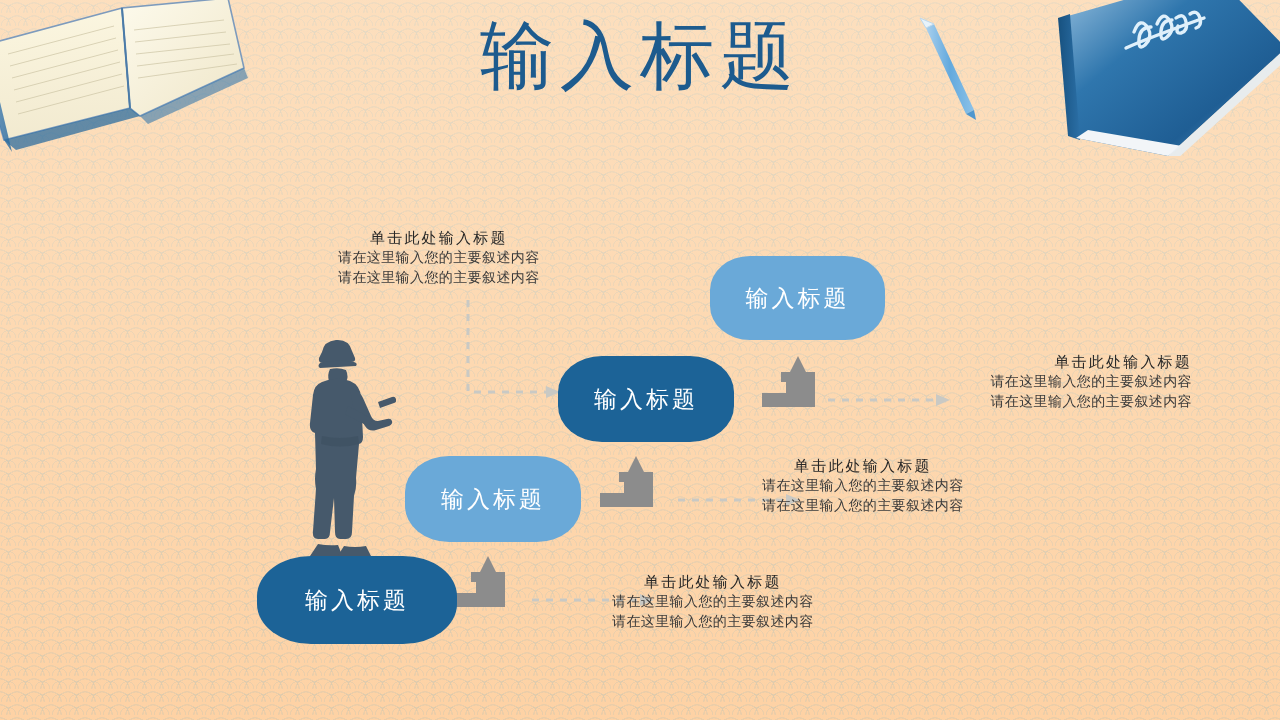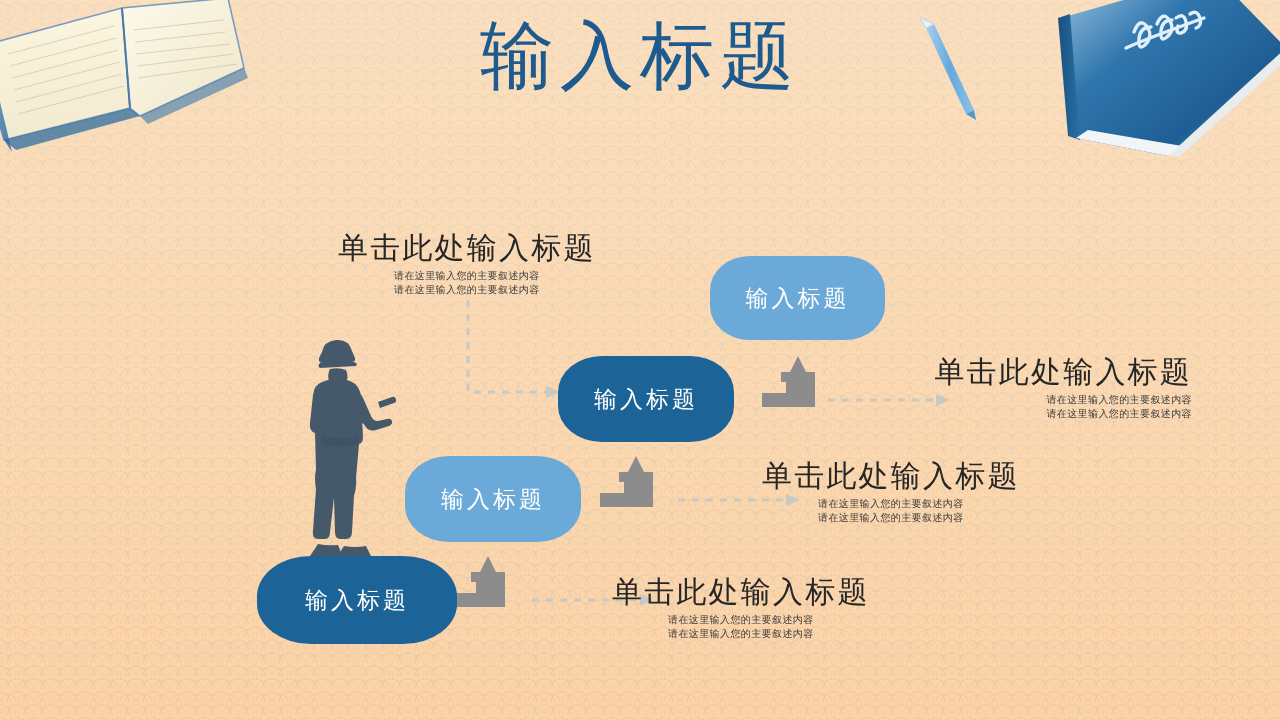--- a/index.html
+++ b/index.html
@@ -79,27 +79,27 @@
   #pill-4{left:257px;top:556px;width:200px;height:88px;border-radius:54px/40px;}
 
   
   .txtblock{
     position:absolute;
     color:#2f2f2f;
     white-space:nowrap;
     font-family:"DejaVu Sans","Liberation Sans",sans-serif;
   }
   .txtblock .t-head{
-    font-size:30px;
+    font-size:15px;
     letter-spacing:2.2px;
     color:#262626;
     line-height:1.35;
   }
   .txtblock .t-body{
-    font-size:10px;
+    font-size:14px;
     letter-spacing:.4px;
     color:#3a3a3a;
     line-height:1.42;
   }
   .align-right{text-align:right;}
 
   #text-1{left:338px;top:228px;text-align:center;}
   #text-1 .t-head{text-align:center;}
   #text-1 .t-body{text-align:center;}
 

